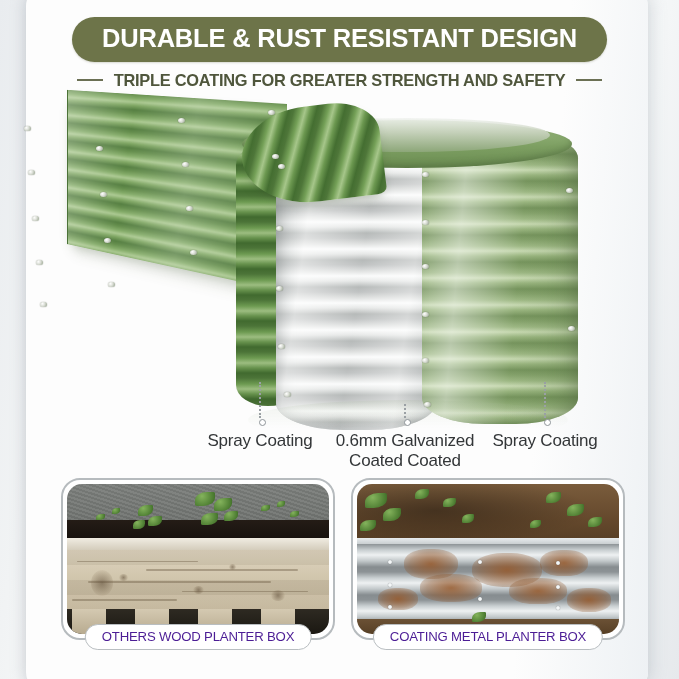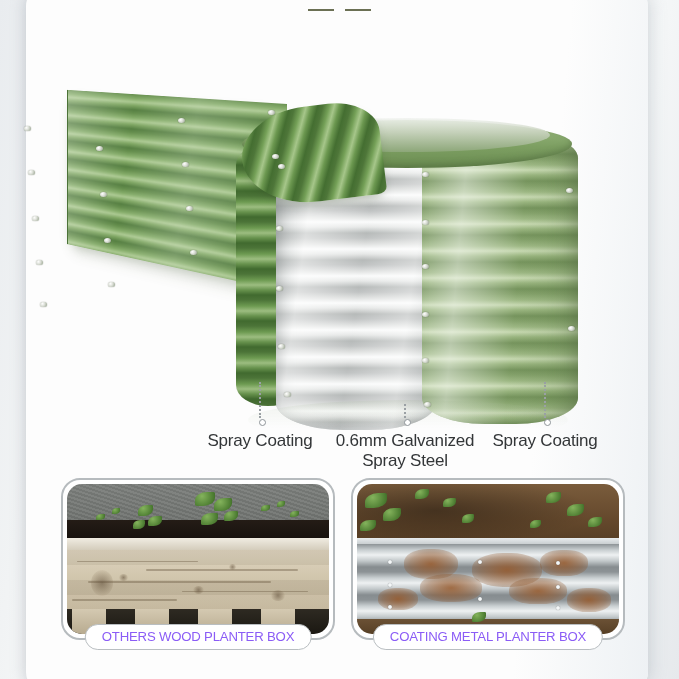--- a/index.html
+++ b/index.html
@@ -417,37 +417,39 @@
   
   .caption-pill {
     position: absolute;
     bottom: -12px;
     left: 50%;
     transform: translateX(-50%);
     padding: 4px 16px 5px;
     border: 1.6px solid #b9bec1;
     border-radius: 999px;
     background: #ffffff;
-    color: #8b5cf6;
+    color: #4c1d95;
     font-size: 13.2px;
     letter-spacing: -0.2px;
     white-space: nowrap;
     z-index: 9;
   }
 </style>
 </head>
 <body>
 
 <div class="canvas">
 
   <div class="page-surface"></div>
 
   <div class="header">
+    <div class="title-pill">DURABLE &amp; RUST RESISTANT DESIGN</div>
     <div class="subtitle-row">
       <span class="sub-dash"></span>
+      <span class="subtitle-text">TRIPLE COATING FOR GREATER STRENGTH AND SAFETY</span>
       <span class="sub-dash"></span>
     </div>
   </div>
 
   <div class="hero">
 
     <div class="sheet"></div>
     <div class="screw" style="left:24px;  top:38px;"></div>
     <div class="screw" style="left:28px;  top:82px;"></div>
     <div class="screw" style="left:32px;  top:128px;"></div>
@@ -499,21 +501,21 @@
       </div>
       <div class="callout-label">Spray Coating</div>
     </div>
 
     <div class="callout" style="left:327px; top:22px; width:156px;">
       <div class="leader">
         <div class="leader-line" style="height:14px;"></div>
         <div class="leader-dot"></div>
       </div>
       <div class="callout-label">0.6mm Galvanized
-Spray Steel</div>
+Coated Coated</div>
     </div>
 
     <div class="callout" style="left:470px; top:0; width:150px;">
       <div class="leader">
         <div class="leader-line" style="height:36px;"></div>
         <div class="leader-dot"></div>
       </div>
       <div class="callout-label">Spray Coating</div>
     </div>
   </div>

